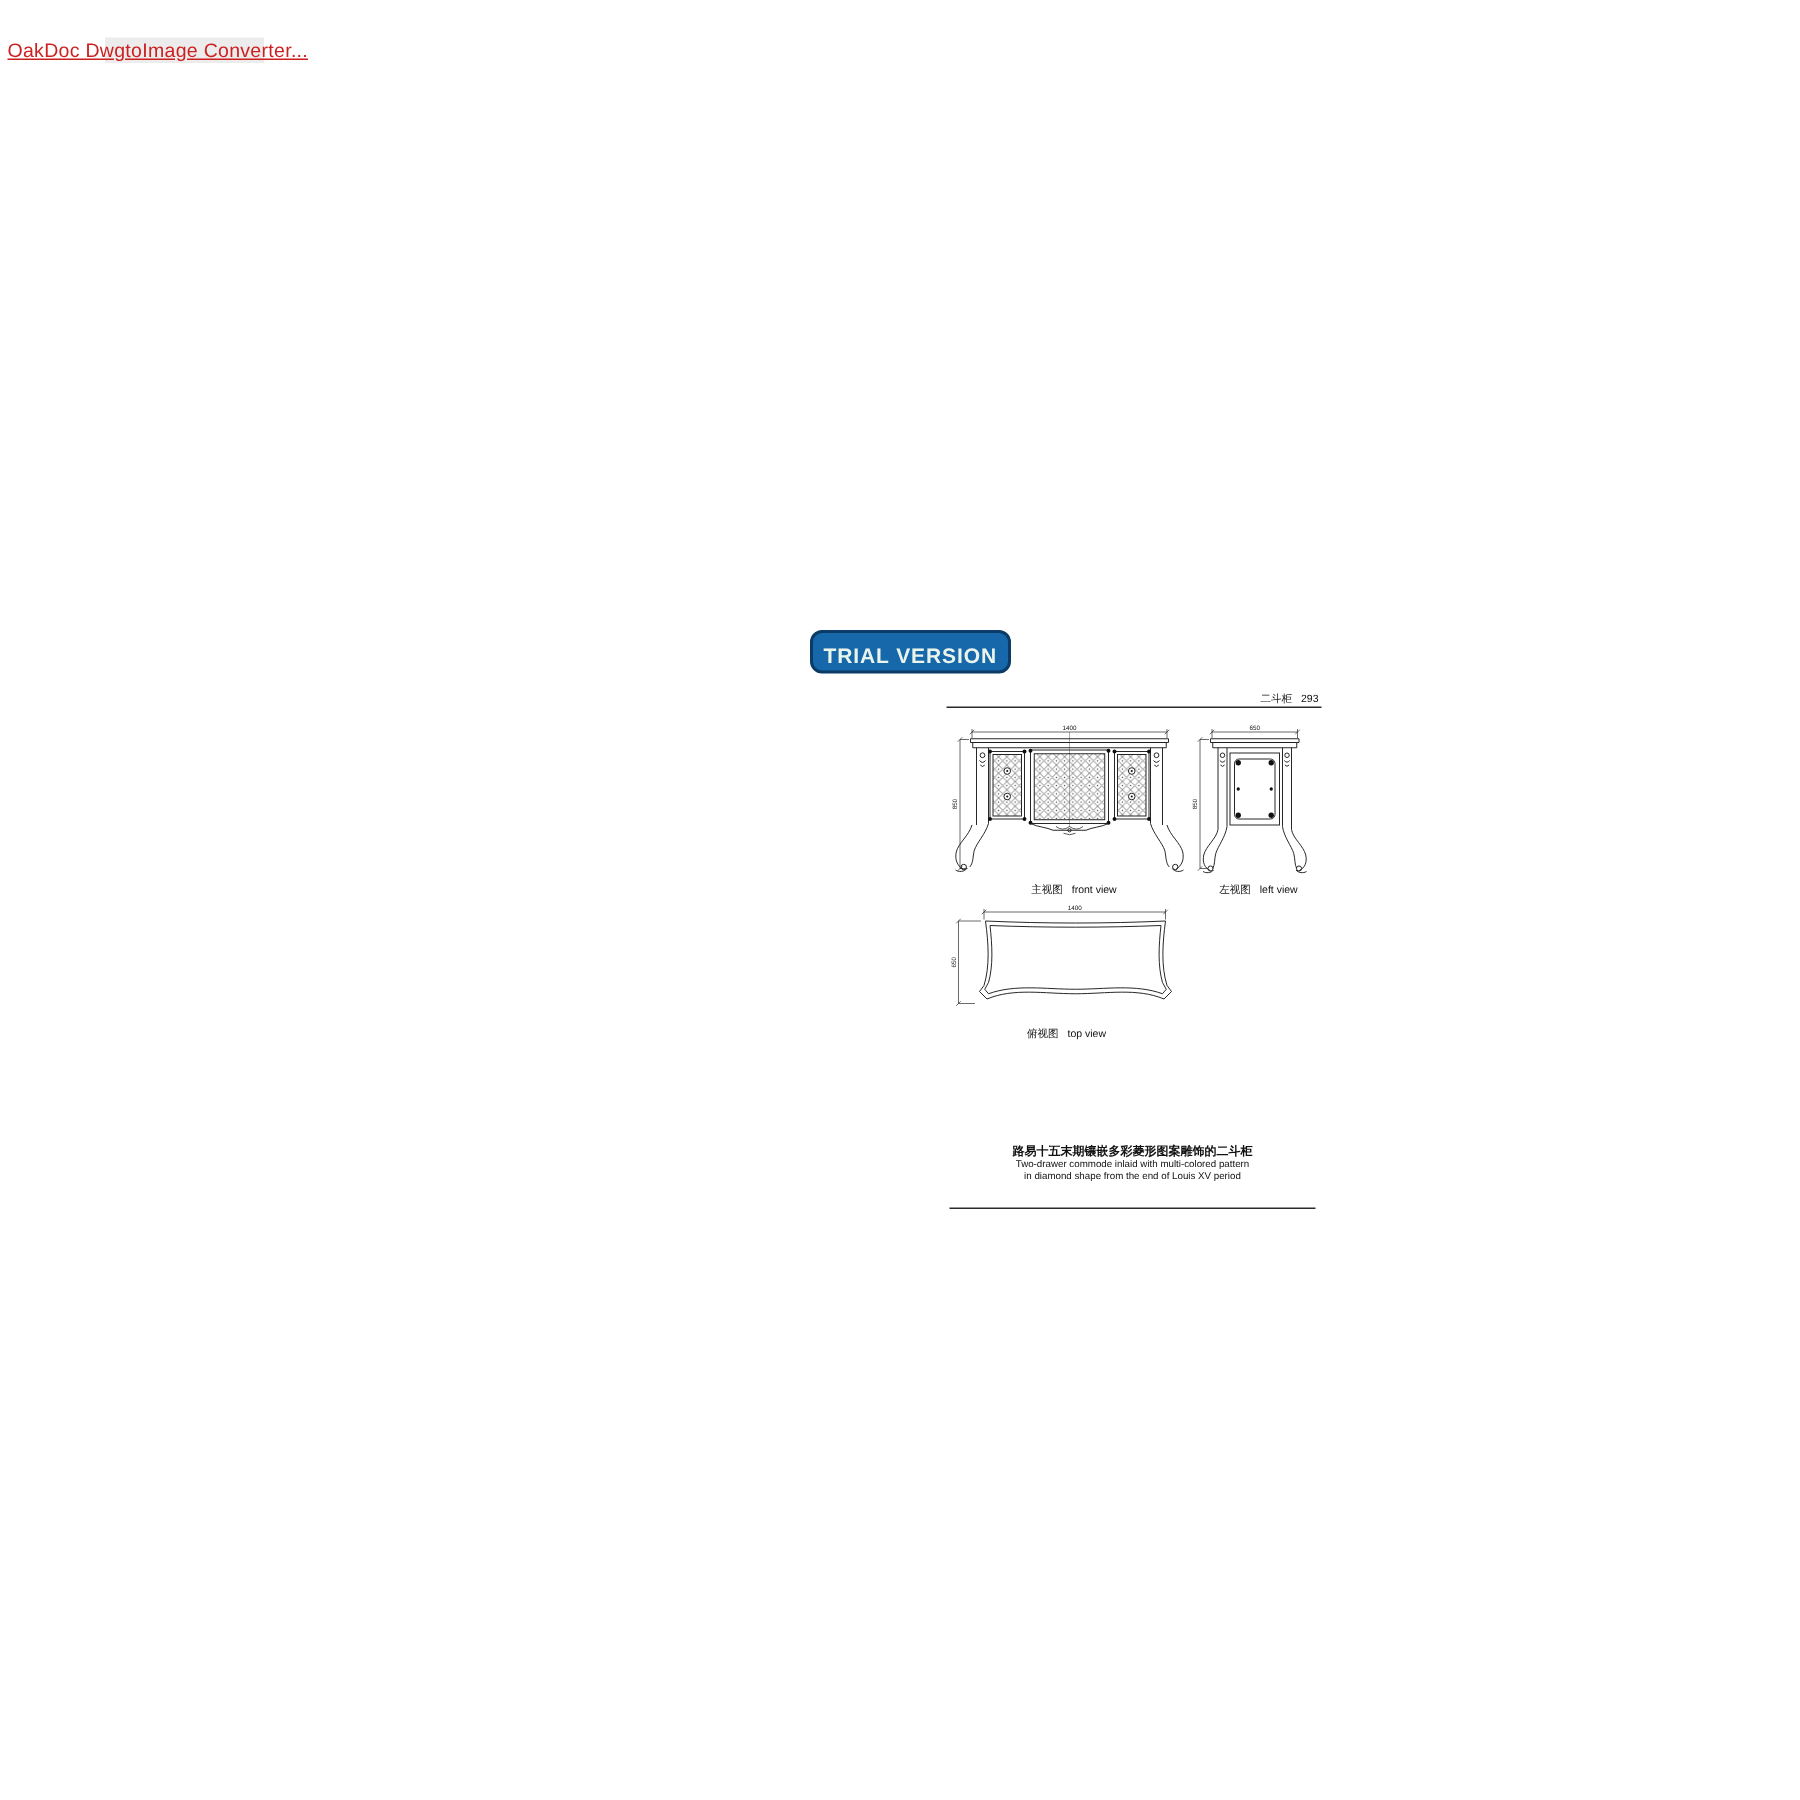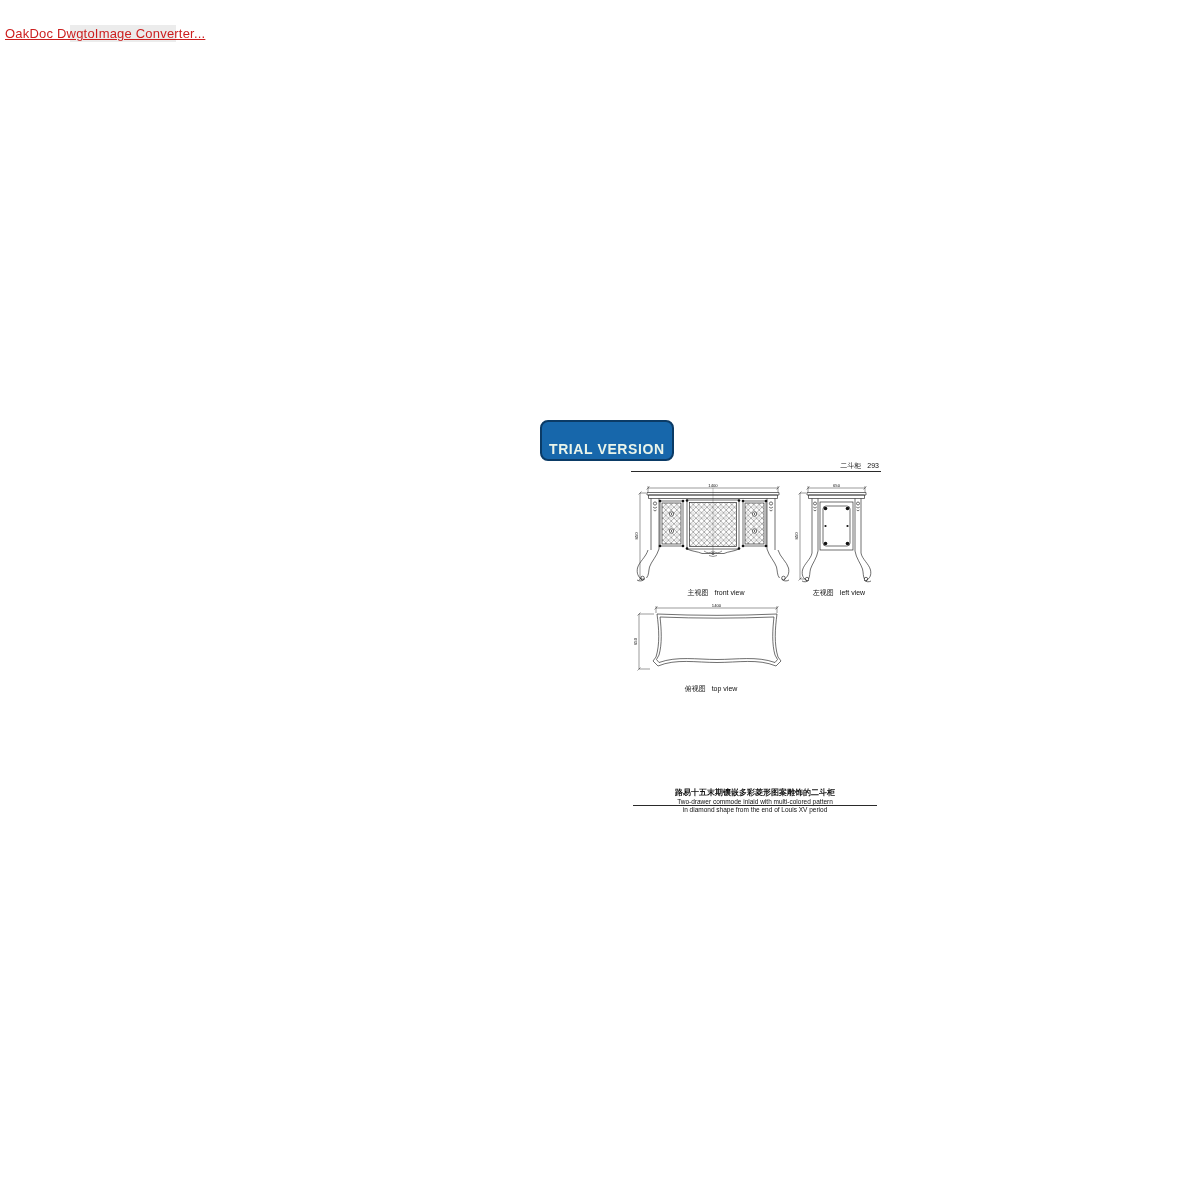--- a/index.html
+++ b/index.html
@@ -9,42 +9,42 @@
   }
   .abs{position:absolute;}
   
   .link-highlight{left:70px;top:25px;width:106px;height:17px;background:#ececec;}
   .wm-link{
     left:5px;top:26px;font-size:13px;color:#cc1f1f;text-decoration:underline;
     letter-spacing:0.2px;cursor:pointer;white-space:nowrap;
   }
   
   .trial-badge{
-    left:540px;top:420px;height:17px;padding:18px 7px 2px 7px;
+    left:540px;top:420px;height:17px;padding:6px 7px 2px 7px;
     background:#1767ab;border:2px solid #0b3b66;border-radius:8px;
     color:#e9f4ea;font-size:14px;font-weight:bold;letter-spacing:0.6px;
     display:flex;align-items:center;justify-content:center;line-height:1;
   }
   
   .rule{background:#2a2a2a;height:1px;}
   .rule-top{left:631px;top:471px;width:250px;}
   .rule-bottom{left:633px;top:805px;width:244px;}
   .sheet-header{
     left:780px;top:461px;width:99px;text-align:right;font-size:7px;color:#111;
     white-space:nowrap;
   }
   .sheet-header .pg{margin-left:6px;}
   
   .view-label{font-size:7px;color:#111;text-align:center;width:120px;white-space:nowrap;}
   .view-label .zh{margin-right:6px;}
   .front-label{left:656px;top:588px;}
   .left-label{left:779px;top:588px;}
   .top-label{left:651px;top:684px;}
   
-  .caption{left:634px;top:788px;width:242px;text-align:center;color:#111;}
+  .caption{left:634px;top:763px;width:242px;text-align:center;color:#111;}
   .caption .zh{font-size:8px;font-weight:bold;line-height:10px;white-space:nowrap;}
   .caption .en{font-size:6.5px;line-height:7.5px;white-space:nowrap;}
   svg{display:block;}
   svg text{font-family:"Liberation Sans","DejaVu Sans",sans-serif;fill:#111;stroke:none;}
 </style>
 </head>
 <body>
 
 <div class="abs link-highlight"></div>
 <a class="abs wm-link">OakDoc DwgtoImage Converter...</a>

